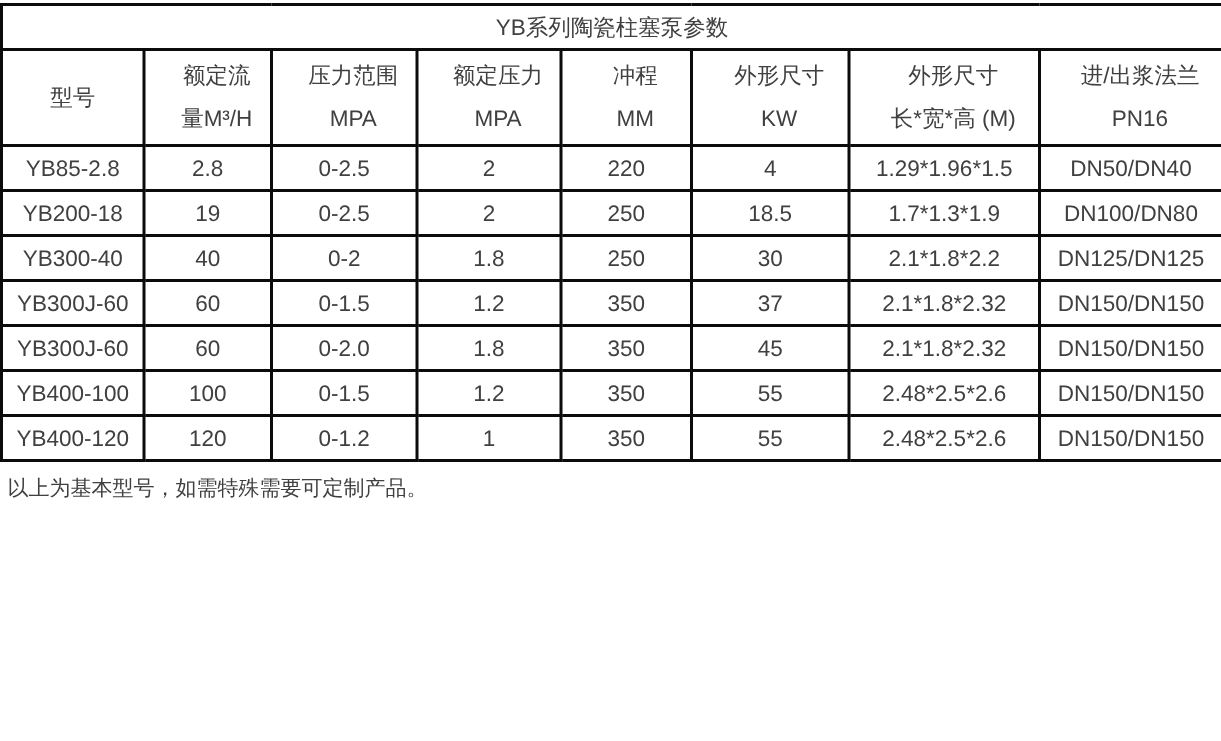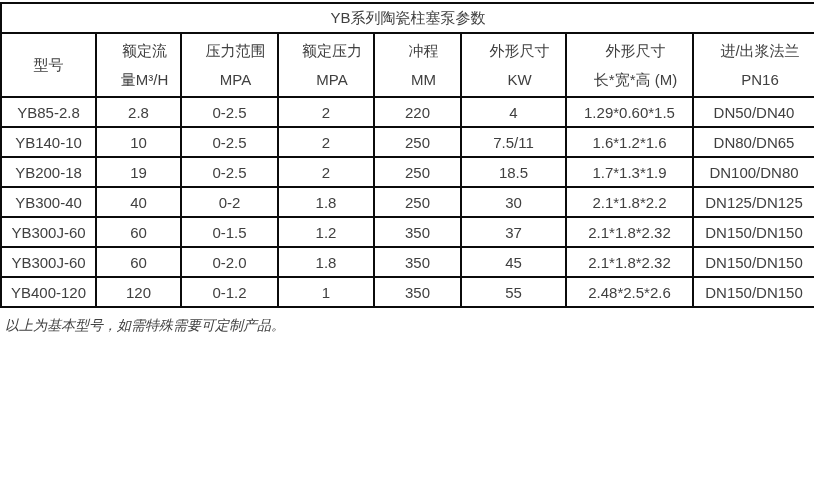--- a/index.html
+++ b/index.html
@@ -55,21 +55,20 @@
   col.c4 { width: 96px; }
   col.c5 { width: 87px; }
   col.c6 { width: 105px; }
   col.c7 { width: 127px; }
   col.c8 { width: 122px; }
   .footnote {
     color: #404040;
     font-size: 14px;
     text-align: left;
     padding: 9px 0 0 5px;
-    font-style: italic;
   }
 </style>
 </head>
 <body>
 
 <div class="page">
   <table class="spec">
     <colgroup>
       <col class="c1">
         <col class="c2">
@@ -117,32 +116,22 @@
         </tr>
     </thead>
     <tbody id="table-body">
         <tr>
           <td>YB85-2.8</td>
           <td>2.8</td>
           <td>0-2.5</td>
           <td>2</td>
           <td>220</td>
           <td>4</td>
-          <td>1.29*0.60*1.5</td>
+          <td>1.29*1.96*1.5</td>
           <td>DN50/DN40</td>
-        </tr>
-        <tr>
-          <td>YB140-10</td>
-          <td>10</td>
-          <td>0-2.5</td>
-          <td>2</td>
-          <td>250</td>
-          <td>7.5/11</td>
-          <td>1.6*1.2*1.6</td>
-          <td>DN80/DN65</td>
         </tr>
         <tr>
           <td>YB200-18</td>
           <td>19</td>
           <td>0-2.5</td>
           <td>2</td>
           <td>250</td>
           <td>18.5</td>
           <td>1.7*1.3*1.9</td>
           <td>DN100/DN80</td>
@@ -171,20 +160,30 @@
           <td>YB300J-60</td>
           <td>60</td>
           <td>0-2.0</td>
           <td>1.8</td>
           <td>350</td>
           <td>45</td>
           <td>2.1*1.8*2.32</td>
           <td>DN150/DN150</td>
         </tr>
         <tr>
+          <td>YB400-100</td>
+          <td>100</td>
+          <td>0-1.5</td>
+          <td>1.2</td>
+          <td>350</td>
+          <td>55</td>
+          <td>2.48*2.5*2.6</td>
+          <td>DN150/DN150</td>
+        </tr>
+        <tr>
           <td>YB400-120</td>
           <td>120</td>
           <td>0-1.2</td>
           <td>1</td>
           <td>350</td>
           <td>55</td>
           <td>2.48*2.5*2.6</td>
           <td>DN150/DN150</td>
         </tr>
       </tbody>

